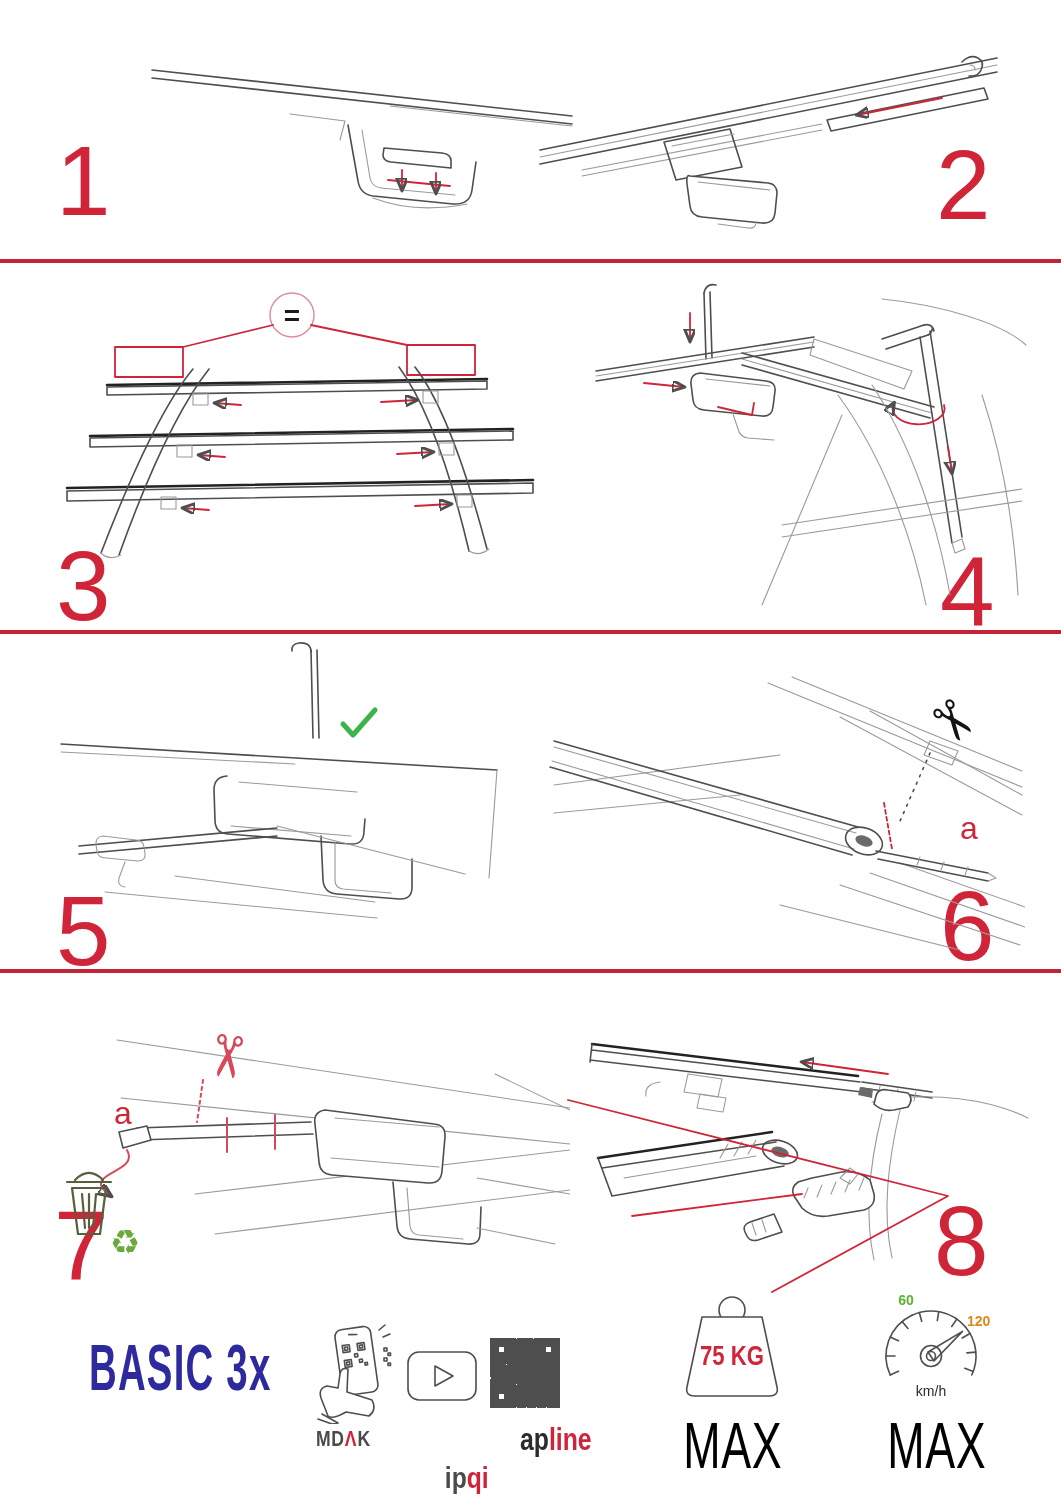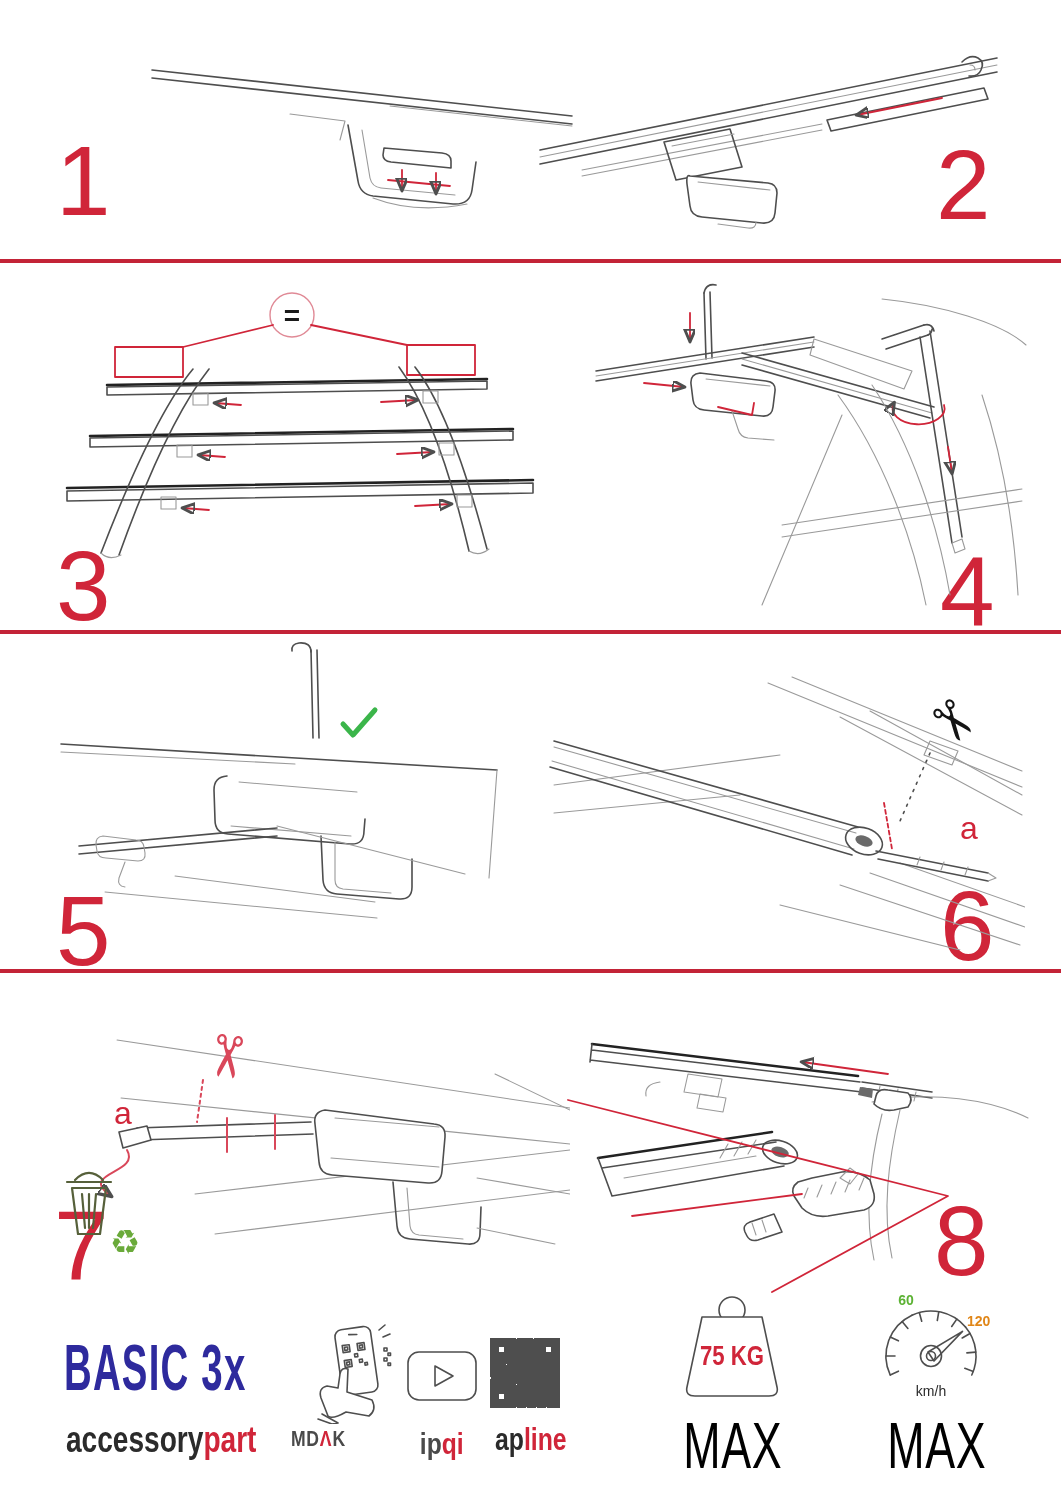--- a/index.html
+++ b/index.html
@@ -16,21 +16,21 @@
   .art .rp{stroke:#e08a96;stroke-width:1.4;}
   .art .rd2{stroke:#d9475a;stroke-width:2;}
   .art .gn{stroke:#3bb54a;stroke-width:5;}
   .art .ol{stroke:#56603a;stroke-width:2.2;}
   .art .wf{fill:#fff;}
   .art .gf{fill:#6a6a6a;stroke:none;}
   .art text{stroke:none;}
   .cond{display:inline-block;transform:scaleX(var(--sx,.7));transform-origin:left center;white-space:nowrap;}
   .condc{display:inline-block;transform:scaleX(var(--sx,.7));transform-origin:center center;white-space:nowrap;}
   .maxlbl{position:absolute;text-align:center;font-size:64px;font-weight:400;color:#000000;line-height:1;}
-  .footertxt{position:absolute;line-height:1;white-space:nowrap;}
+  .footertxt{position:absolute;line-height:1;white-space:nowrap;margin-left:25px;}
 </style>
 </head>
 <body>
 
 <div id="page">
 
   <div class="stepnum" style="left:56px;top:132px;">1</div>
   <svg class="art" style="left:140px;top:22px;" width="440" height="218" viewBox="0 0 440 218">
     <defs>
       <marker id="ar" markerWidth="9" markerHeight="8" refX="6.5" refY="3" orient="auto">
@@ -235,25 +235,20 @@
     <path class="lt" d="M300,196 l10,-10 8,6 -8,10 z"></path>
     <path class="wf" d="M234,232 l-24,8 q-8,3 -5,10 l2,4 q3,6 11,4 l24,-8 z"></path>
     <path class="lt" d="M222,238 l4,12 M212,241 l4,12"></path>
     <path class="rd" d="M28,118 L408,214 L232,310" stroke-width="1.6" fill="none"></path>
     <path class="rd" d="M92,234 L262,212" stroke-width="1.6"></path>
   </svg>
 
   <div class="footertxt" style="left:64px;top:1336px;font-size:64px;font-weight:700;color:#2e2a9d;">
     <span class="cond" style="--sx:.6;letter-spacing:2px;">BASIC 3x</span>
   </div>
-  <div class="footertxt" style="left:66px;top:1422px;font-size:36px;font-weight:700;">
-    <span class="cond" style="--sx:.78;">
-      <span style="color:#2b2b2b;">accessory</span><span style="color:#d02539;">part</span>
-    </span>
-  </div>
 
   <svg class="art" style="left:316px;top:1322px;" width="80" height="102" viewBox="0 0 80 102">
     <g transform="rotate(-8 40 50)">
       <rect class="wf" x="24" y="6" width="36" height="66" rx="7" stroke="#3a3a3a" stroke-width="2.6"></rect>
       <path d="M38,12 l8,1" stroke="#3a3a3a"></path>
       <rect x="30" y="22" width="7" height="7" stroke="#3a3a3a" stroke-width="1.4"></rect>
       <rect x="32" y="24" width="3" height="3" fill="#3a3a3a" stroke="none"></rect>
       <rect x="45" y="22" width="7" height="7" stroke="#3a3a3a" stroke-width="1.4"></rect>
       <rect x="47" y="24" width="3" height="3" fill="#3a3a3a" stroke="none"></rect>
       <rect x="30" y="37" width="7" height="7" stroke="#3a3a3a" stroke-width="1.4"></rect>
@@ -273,21 +268,21 @@
   <div class="footertxt" style="left:284px;top:1428px;width:104px;text-align:left;font-size:22px;font-weight:700;">
     <span class="condc" style="--sx:.8;letter-spacing:1px;">
       <span style="color:#4a4a4a;">MD</span><span style="color:#d02539;">Λ</span><span style="color:#4a4a4a;">K</span>
     </span>
   </div>
 
   <svg class="art" style="left:406px;top:1350px;" width="72" height="52" viewBox="0 0 72 52">
     <rect x="2" y="2" width="68" height="48" rx="11" fill="#e62117" stroke="none"></rect>
     <path d="M29,16 L29,36 L47,26 z" fill="#fff" stroke="none"></path>
   </svg>
-  <div class="footertxt" style="left:404px;top:1430px;width:76px;text-align:center;font-size:29px;font-weight:700;">
+  <div class="footertxt" style="left:404px;top:1464px;width:76px;text-align:center;font-size:29px;font-weight:700;">
     <span class="condc" style="--sx:.85;">
       <span style="color:#4a4a4a;">ip</span><span style="color:#d02539;">qi</span>
     </span>
   </div>
 
   <svg class="art" style="left:490px;top:1338px;shape-rendering:crispEdges;" width="70" height="70" viewBox="0 0 21 21">
     <g fill="#111" stroke="none">
       <rect x="0" y="0" width="7" height="7"></rect>
         <rect x="1" y="1" width="5" height="5" fill="#fff"></rect>
         <rect x="2" y="2" width="3" height="3"></rect>

